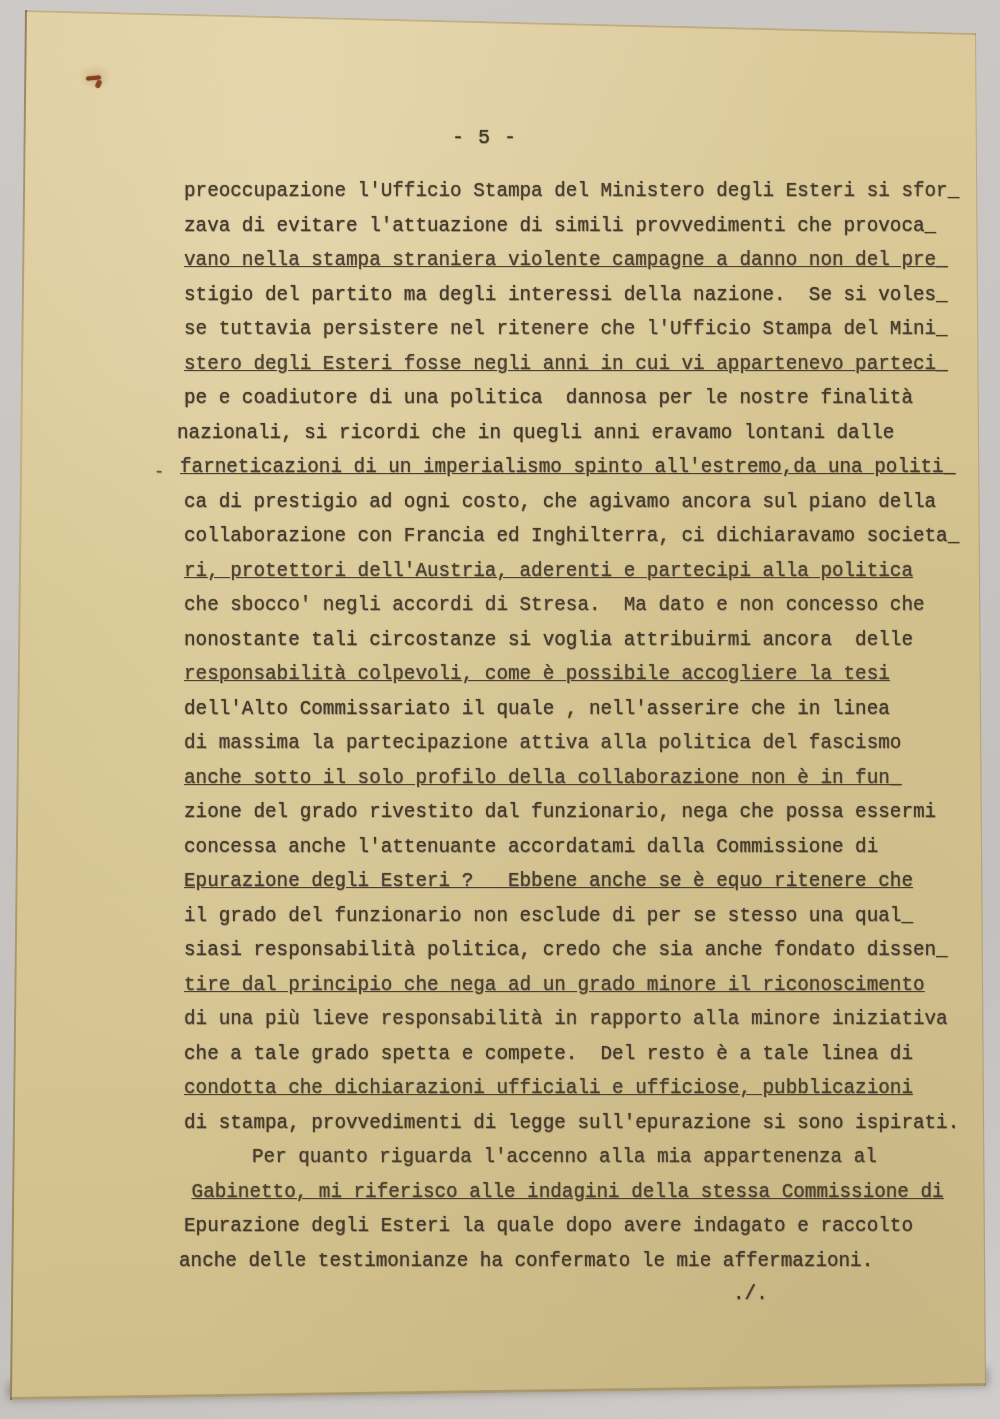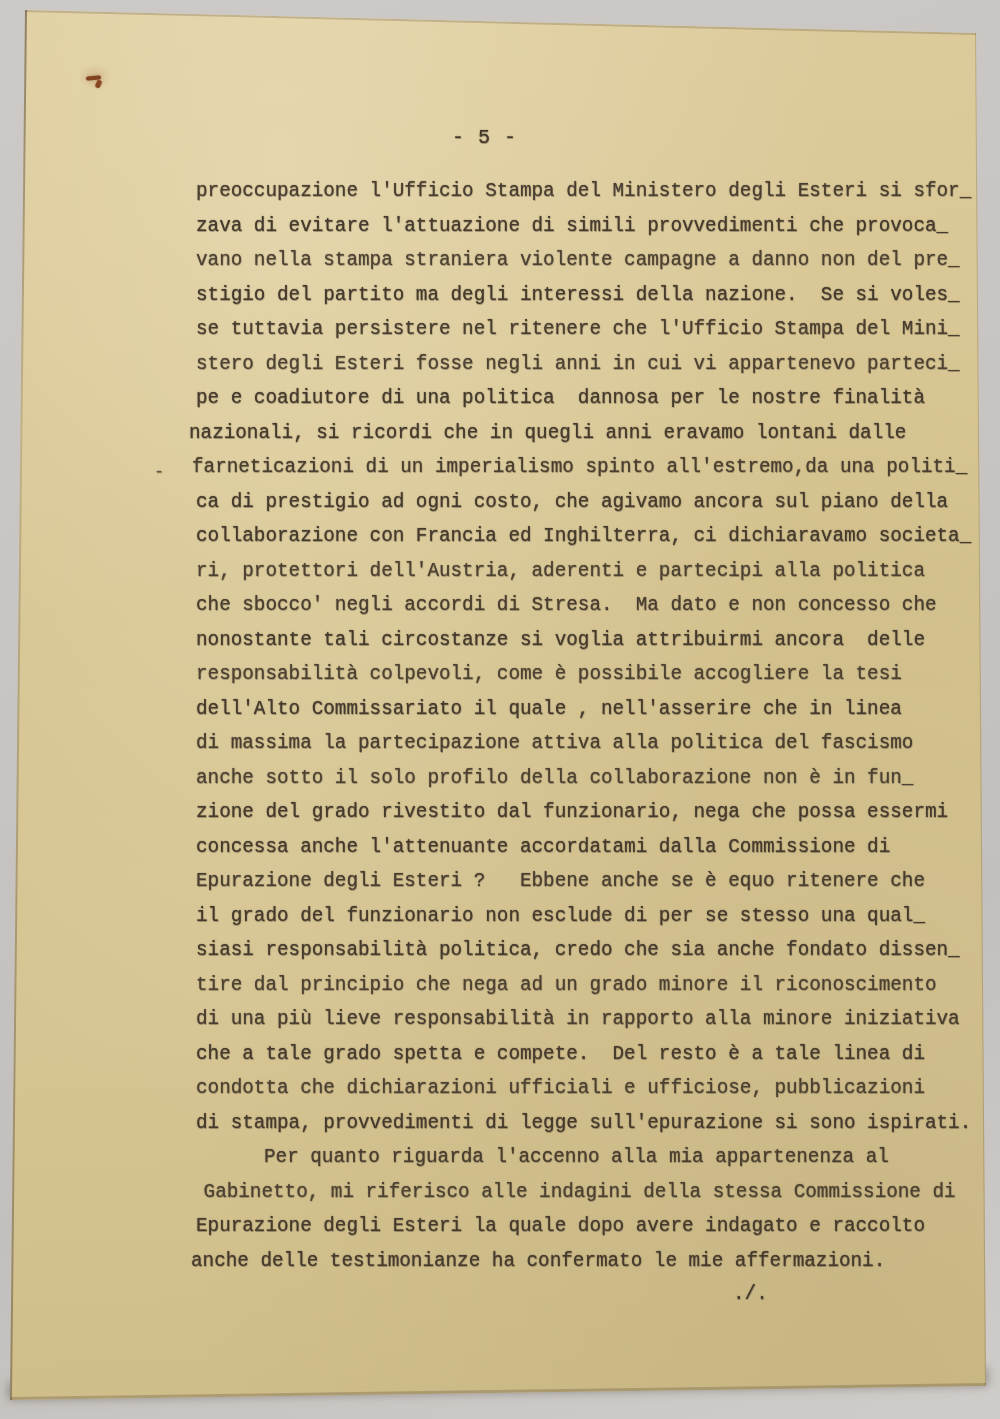--- a/index.html
+++ b/index.html
@@ -45,25 +45,25 @@
     border-radius:2px;transform:rotate(-6deg);box-shadow:0 0 2px rgba(130,66,31,.6);}
   .staple-b{position:absolute;left:96px;top:80px;width:5px;height:8px;background:#8a4724;
     border-radius:2px;transform:rotate(24deg);box-shadow:0 0 2px rgba(130,66,31,.5);}
 
   .typewriter{
     color:var(--ink);
     text-shadow:0 0 1.2px rgba(62,52,40,.75),.5px .5px 0 rgba(62,52,40,.30);
     white-space:pre;
   }
   .page-number{position:absolute;left:452px;top:126px;font-size:20px;letter-spacing:1px;}
-  .body-text{position:absolute;left:196px;top:174px;}
+  .body-text{position:absolute;left:184px;top:174px;}
   .line{font-size:19.3px;line-height:34.5px;height:34.5px;}
   .line.indent{padding-left:68px;}
   
-  .line:nth-child(3n){opacity:.94;}
+  .line:nth-child(3n){opacity:.94;text-decoration:underline;}
   .line:nth-child(4n+1){opacity:.97;}
   .line:nth-child(8){margin-left:-7px;}
   .line:nth-child(30){margin-left:-8px;text-align:center;}
   .line:nth-child(32){margin-left:-5px;}
   .line:nth-child(9){margin-left:-4px;}
   .margin-dash{position:absolute;left:154px;top:462px;font-size:17px;color:rgba(70,60,45,.55);}
   .end-mark{position:absolute;left:733px;top:1283px;font-size:19.3px;}
 </style>
 </head>
 <body>

